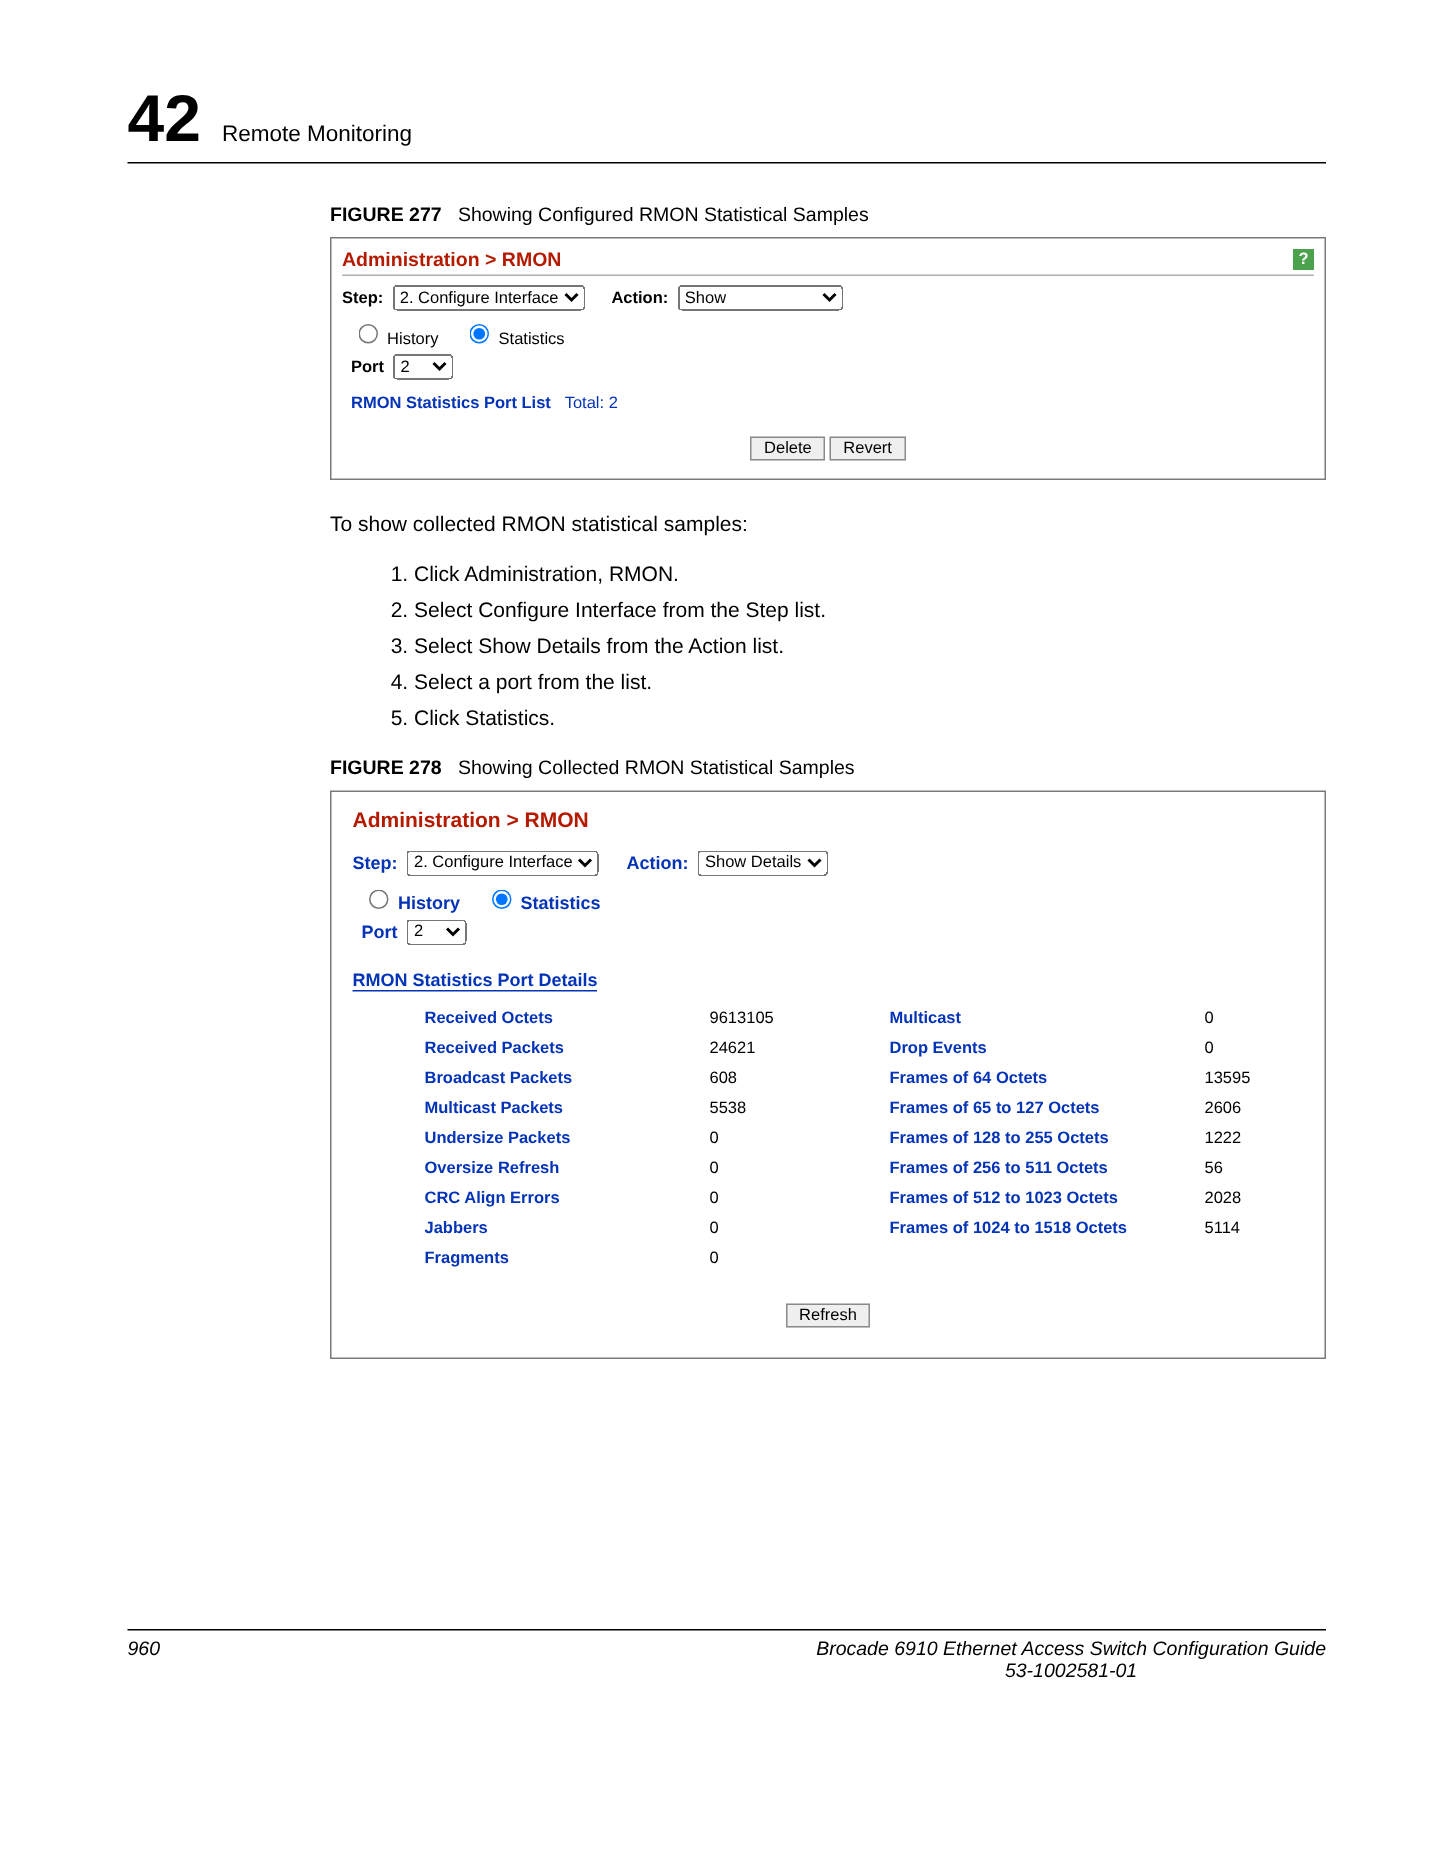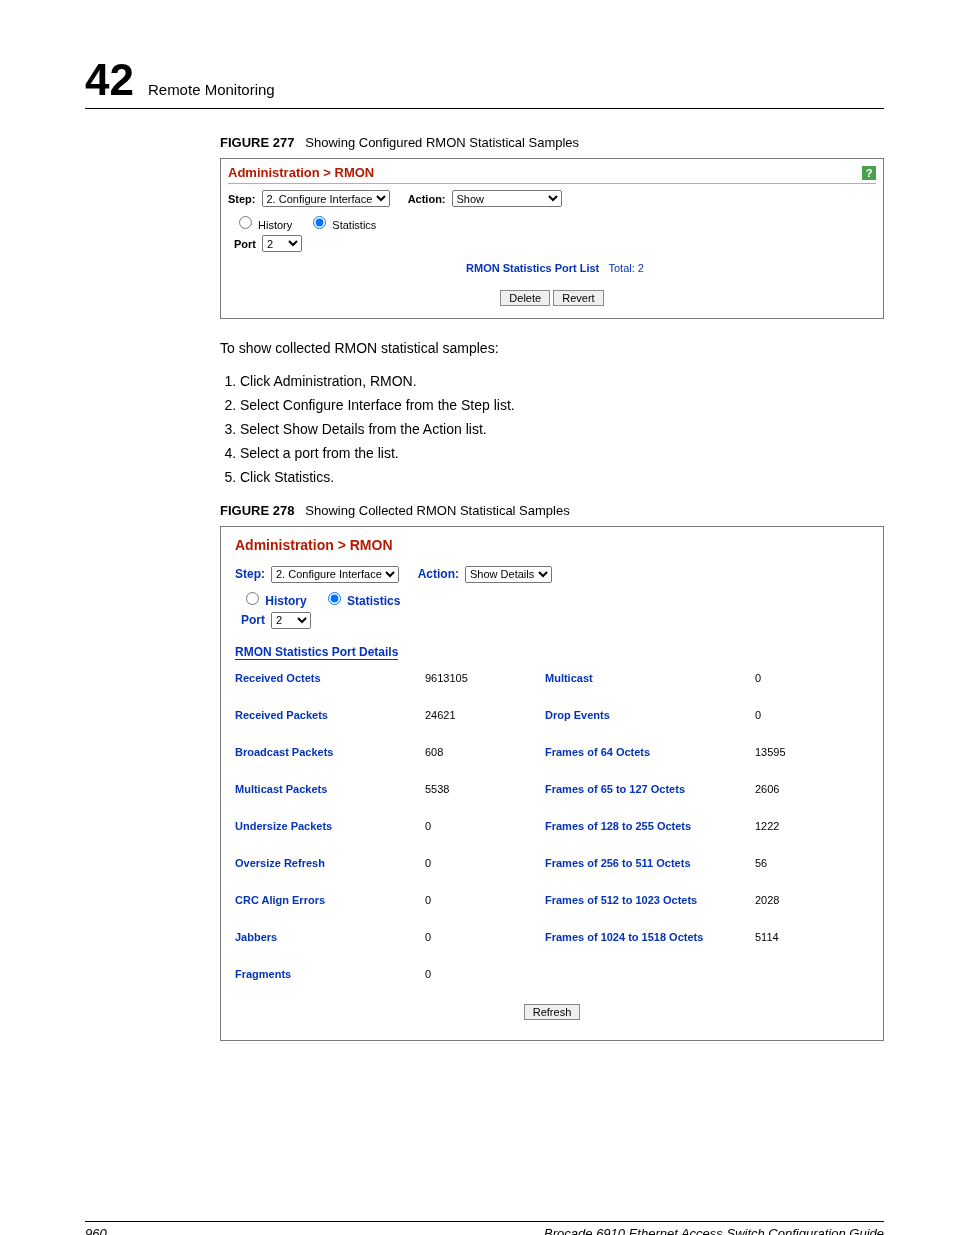--- a/index.html
+++ b/index.html
@@ -109,27 +109,28 @@
     margin-top: 10px;
   }
   .btn-row button, .btn-row-a button {
     font-size: 11px;
     padding: 1px 8px;
     background: #efefef;
     border: 1px solid #8a8a8a;
   }
   .body-txt { font-size: 14px; margin: 14px 0 14px 0; line-height: 1.4; }
   ol.steps { margin: 0 0 18px 20px; padding: 0; }
-  ol.steps li { margin-bottom: 8px; font-size: 14px; }
+  ol.steps li { margin-bottom: 8px; font-size: 14px; margin-left: 36px; }
   .stats-grid {
     display: grid;
     grid-template-columns: 190px 120px 210px 45px;
-    row-gap: 25px;
+    row-gap: 8px;
     font-size: 11px;
     margin-top: 4px;
+    margin-left: 48px;
   }
   .stats-grid .lbl { color: #0433b7; font-weight: bold; }
   .stats-grid .val { color: #000; }
   .panel2 {
     border: 1px solid #7a7a7a;
     padding: 10px 14px 20px;
     margin-bottom: 20px;
     background: #fff;
     font-size: 12px;
   }
@@ -186,21 +187,21 @@
       <div class="radio-row">
         <label><input type="radio" style=""> <span>History</span></label>
         <label><input type="radio" checked="" style=""> <span>Statistics</span></label>
       </div>
 
       <div class="form-row" style="margin-left:6px;margin-bottom:10px;">
         <b>Port</b>
         <select class="mini" style="width:40px"><option>2</option></select>
       </div>
 
-      <div style="margin-left:6px;margin-bottom:16px;text-align:center;">
+      <div style="margin-left:6px;margin-bottom:16px;">
         <span class="blue-bold">RMON Statistics Port List</span>
         &nbsp;&nbsp;<span style="color:#0433b7;">Total: 2</span>
       </div>
 
 
       <div class="btn-row">
         <button>Delete</button>
         <button>Revert</button>
       </div>
     </div>

